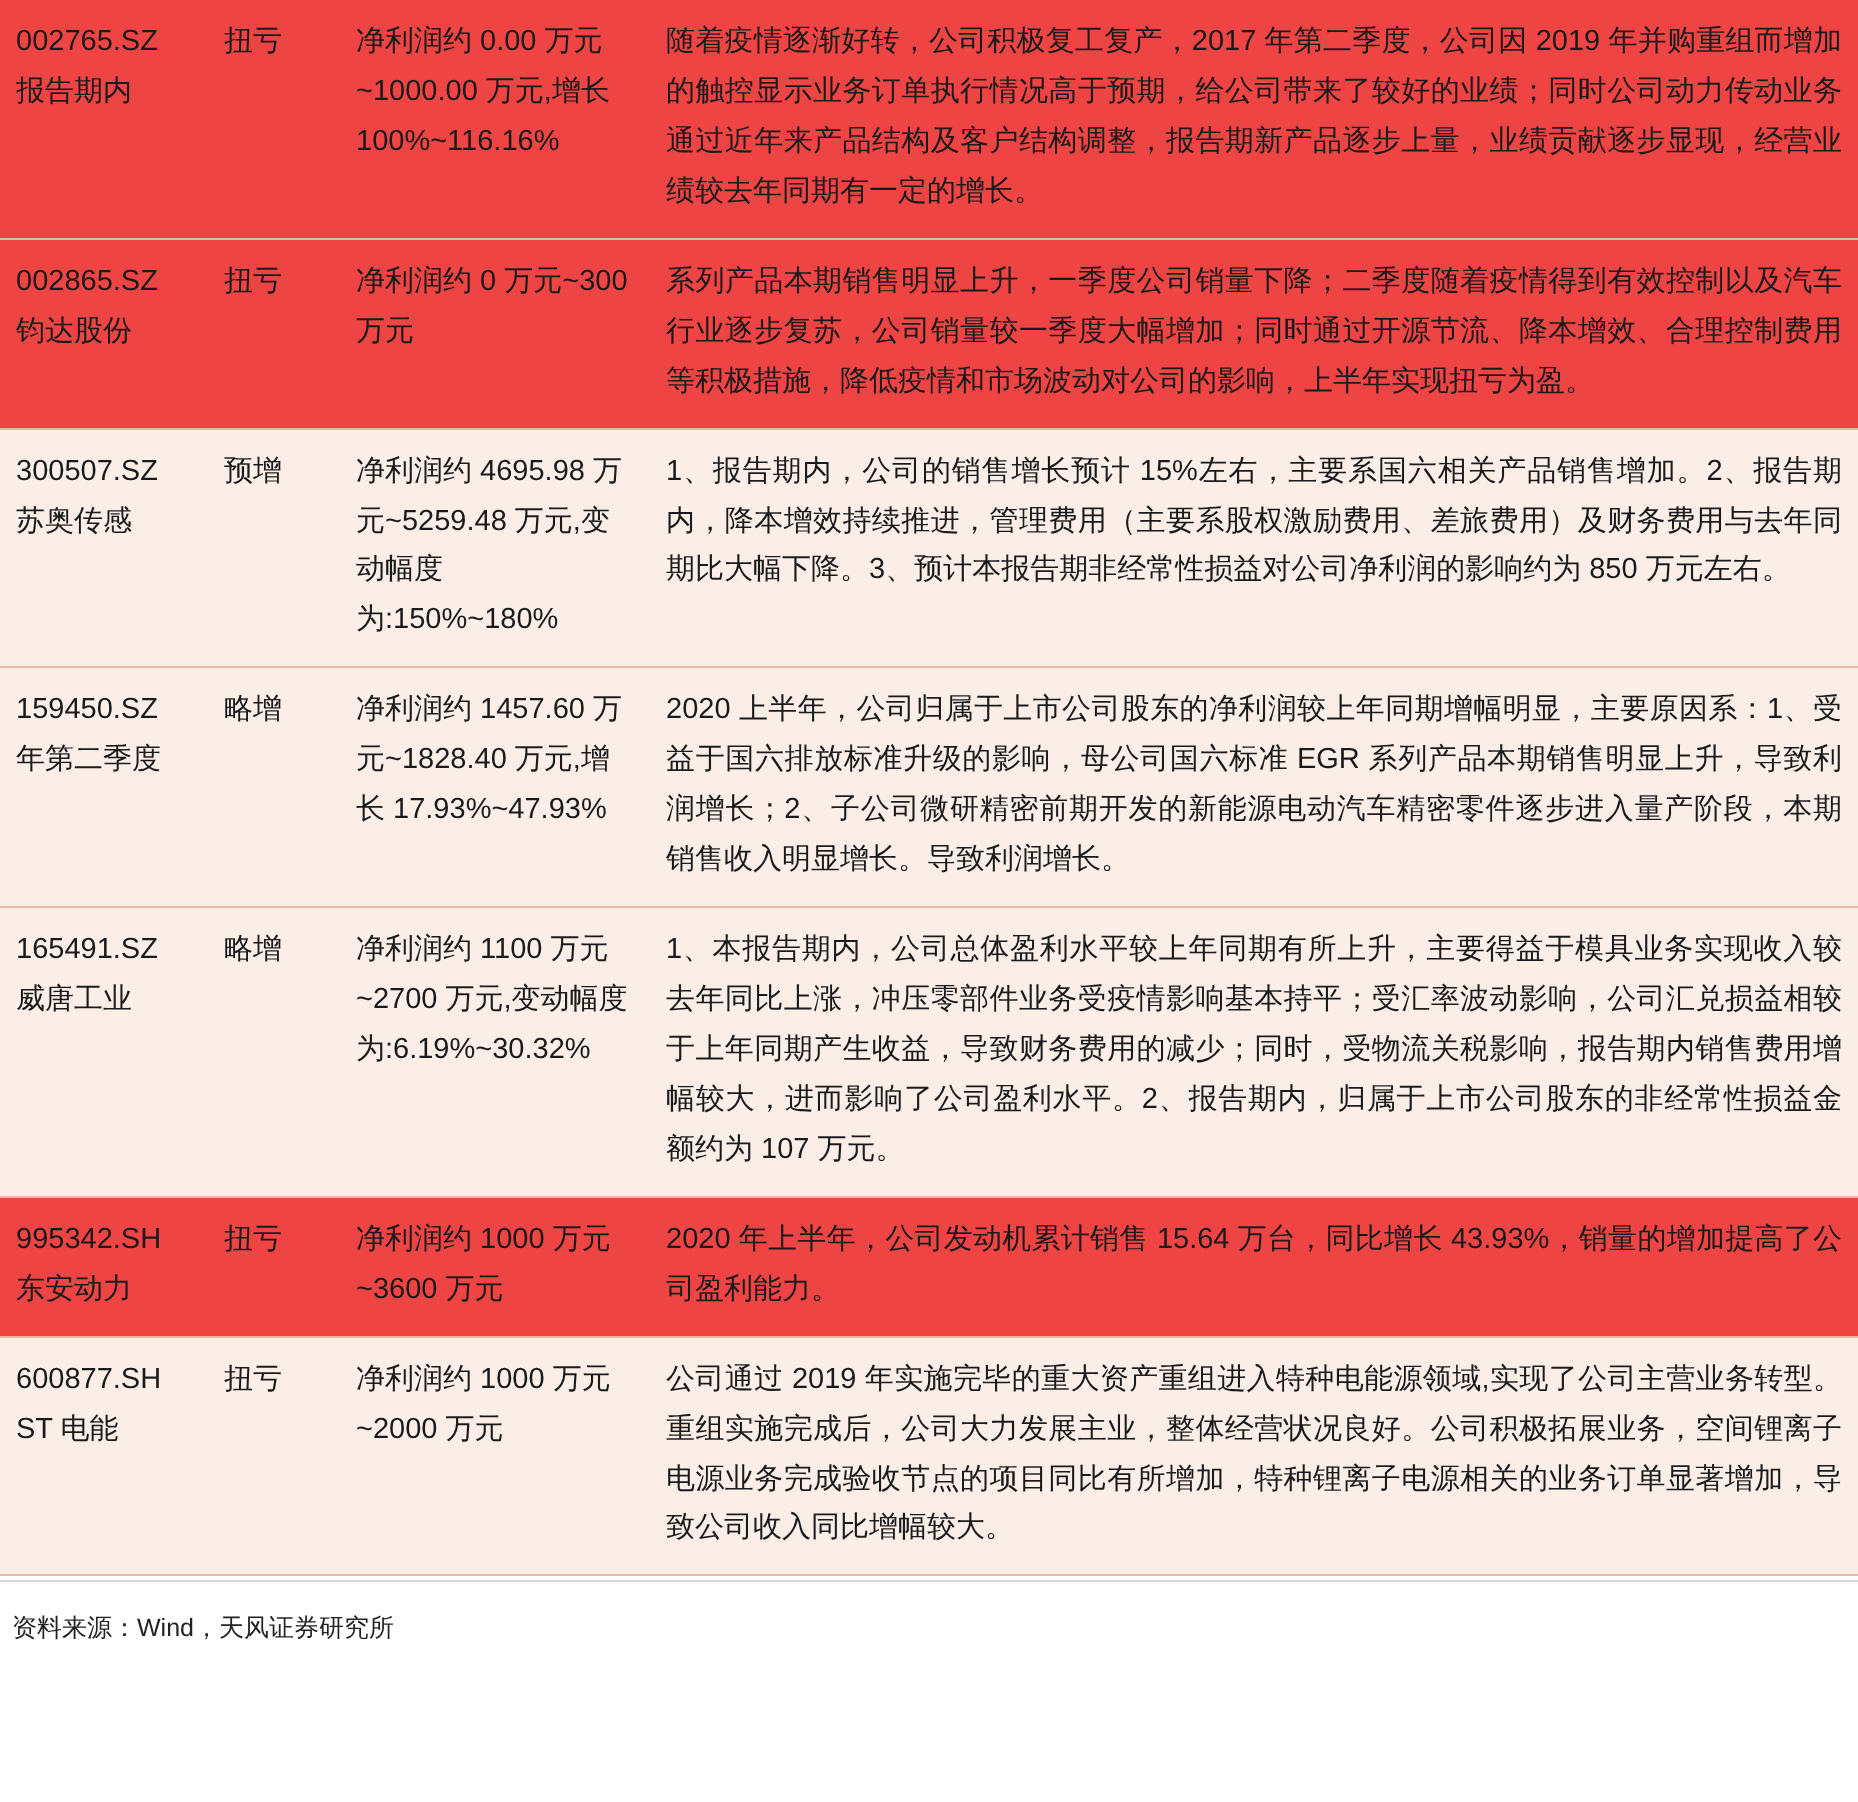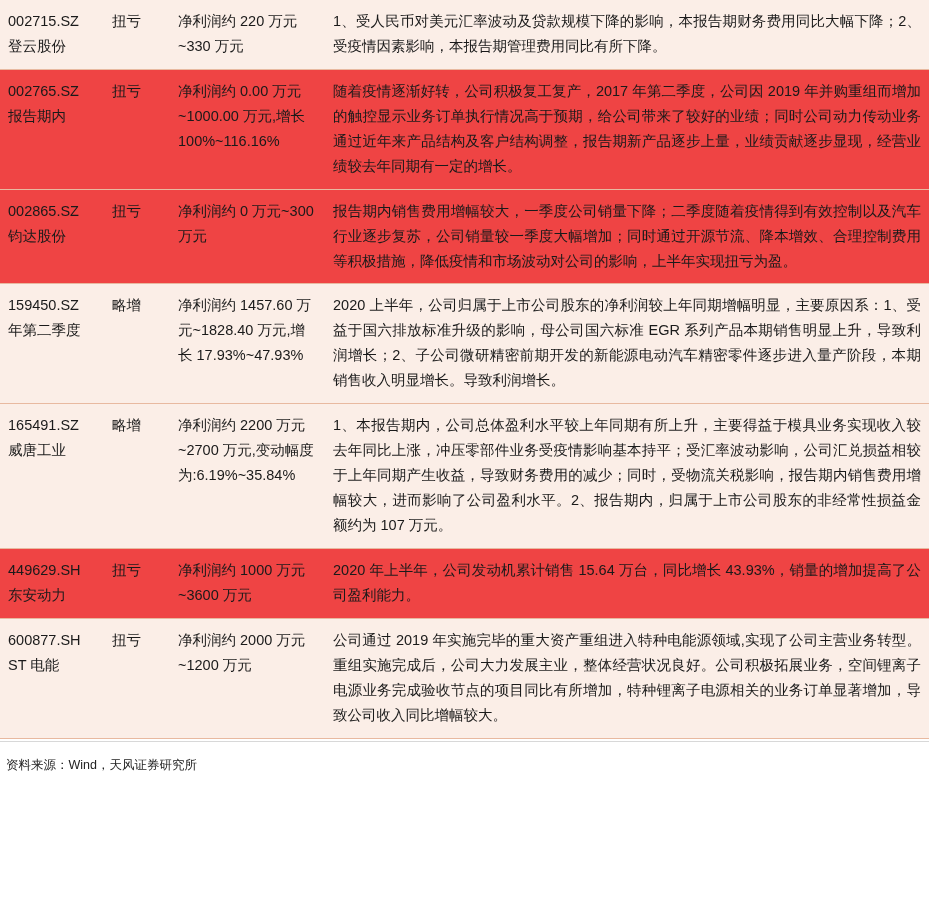--- a/index.html
+++ b/index.html
@@ -71,88 +71,88 @@
 
   <table class="report">
     <colgroup>
       <col class="c-code">
         <col class="c-type">
         <col class="c-value">
         <col class="c-desc">
     </colgroup>
     <tbody>
 
-      <tr class="odd">
-        <td class="code">
-          <span class="ticker">002715.SZ</span>
-          <span class="name">登云股份</span>
-        </td>
-        <td class="type">扭亏</td>
-        <td class="value">净利润约 220 万元~330 万元</td>
-        <td class="desc">1、受人民币对美元汇率波动及贷款规模下降的影响，本报告期财务费用同比大幅下降；2、受疫情因素影响，本报告期管理费用同比有所下降。</td>
-      </tr>
 
       <tr class="even">
         <td class="code">
           <span class="ticker">002765.SZ</span>
           <span class="name">报告期内</span>
         </td>
         <td class="type">扭亏</td>
         <td class="value">净利润约 0.00 万元~1000.00 万元,增长 100%~116.16%</td>
         <td class="desc">随着疫情逐渐好转，公司积极复工复产，2017 年第二季度，公司因 2019 年并购重组而增加的触控显示业务订单执行情况高于预期，给公司带来了较好的业绩；同时公司动力传动业务通过近年来产品结构及客户结构调整，报告期新产品逐步上量，业绩贡献逐步显现，经营业绩较去年同期有一定的增长。</td>
       </tr>
 
       <tr class="even">
         <td class="code">
           <span class="ticker">002865.SZ</span>
           <span class="name">钧达股份</span>
         </td>
         <td class="type">扭亏</td>
         <td class="value">净利润约 0 万元~300 万元</td>
-        <td class="desc">报告期内销售费用增幅较大，一季度公司销量下降；二季度随着疫情得到有效控制以及汽车行业逐步复苏，公司销量较一季度大幅增加；同时通过开源节流、降本增效、合理控制费用等积极措施，降低疫情和市场波动对公司的影响，上半年实现扭亏为盈。</td>
+        <td class="desc">系列产品本期销售明显上升，一季度公司销量下降；二季度随着疫情得到有效控制以及汽车行业逐步复苏，公司销量较一季度大幅增加；同时通过开源节流、降本增效、合理控制费用等积极措施，降低疫情和市场波动对公司的影响，上半年实现扭亏为盈。</td>
       </tr>
 
+      <tr class="odd">
+        <td class="code">
+          <span class="ticker">300507.SZ</span>
+          <span class="name">苏奥传感</span>
+        </td>
+        <td class="type">预增</td>
+        <td class="value">净利润约 4695.98 万元~5259.48 万元,变动幅度为:150%~180%</td>
+        <td class="desc">1、报告期内，公司的销售增长预计 15%左右，主要系国六相关产品销售增加。2、报告期内，降本增效持续推进，管理费用（主要系股权激励费用、差旅费用）及财务费用与去年同期比大幅下降。3、预计本报告期非经常性损益对公司净利润的影响约为 850 万元左右。</td>
+      </tr>
 
       <tr class="odd">
         <td class="code">
           <span class="ticker">159450.SZ</span>
           <span class="name">年第二季度</span>
         </td>
         <td class="type">略增</td>
         <td class="value">净利润约 1457.60 万元~1828.40 万元,增长 17.93%~47.93%</td>
         <td class="desc">2020 上半年，公司归属于上市公司股东的净利润较上年同期增幅明显，主要原因系：1、受益于国六排放标准升级的影响，母公司国六标准 EGR 系列产品本期销售明显上升，导致利润增长；2、子公司微研精密前期开发的新能源电动汽车精密零件逐步进入量产阶段，本期销售收入明显增长。导致利润增长。</td>
       </tr>
 
       <tr class="odd">
         <td class="code">
           <span class="ticker">165491.SZ</span>
           <span class="name">威唐工业</span>
         </td>
         <td class="type">略增</td>
-        <td class="value">净利润约 2200 万元~2700 万元,变动幅度为:6.19%~35.84%</td>
+        <td class="value">净利润约 1100 万元~2700 万元,变动幅度为:6.19%~30.32%</td>
         <td class="desc">1、本报告期内，公司总体盈利水平较上年同期有所上升，主要得益于模具业务实现收入较去年同比上涨，冲压零部件业务受疫情影响基本持平；受汇率波动影响，公司汇兑损益相较于上年同期产生收益，导致财务费用的减少；同时，受物流关税影响，报告期内销售费用增幅较大，进而影响了公司盈利水平。2、报告期内，归属于上市公司股东的非经常性损益金额约为 107 万元。</td>
       </tr>
 
       <tr class="even">
         <td class="code">
-          <span class="ticker">449629.SH</span>
+          <span class="ticker">995342.SH</span>
           <span class="name">东安动力</span>
         </td>
         <td class="type">扭亏</td>
         <td class="value">净利润约 1000 万元~3600 万元</td>
         <td class="desc">2020 年上半年，公司发动机累计销售 15.64 万台，同比增长 43.93%，销量的增加提高了公司盈利能力。</td>
       </tr>
 
       <tr class="odd">
         <td class="code">
           <span class="ticker">600877.SH</span>
           <span class="name">ST 电能</span>
         </td>
         <td class="type">扭亏</td>
-        <td class="value">净利润约 2000 万元~1200 万元</td>
+        <td class="value">净利润约 1000 万元~2000 万元</td>
         <td class="desc">公司通过 2019 年实施完毕的重大资产重组进入特种电能源领域,实现了公司主营业务转型。重组实施完成后，公司大力发展主业，整体经营状况良好。公司积极拓展业务，空间锂离子电源业务完成验收节点的项目同比有所增加，特种锂离子电源相关的业务订单显著增加，导致公司收入同比增幅较大。</td>
       </tr>
 
     </tbody>
   </table>
 
   <div class="bottom-rule"></div>
   <div class="footnote">资料来源：Wind，天风证券研究所</div>
 
 </div>

